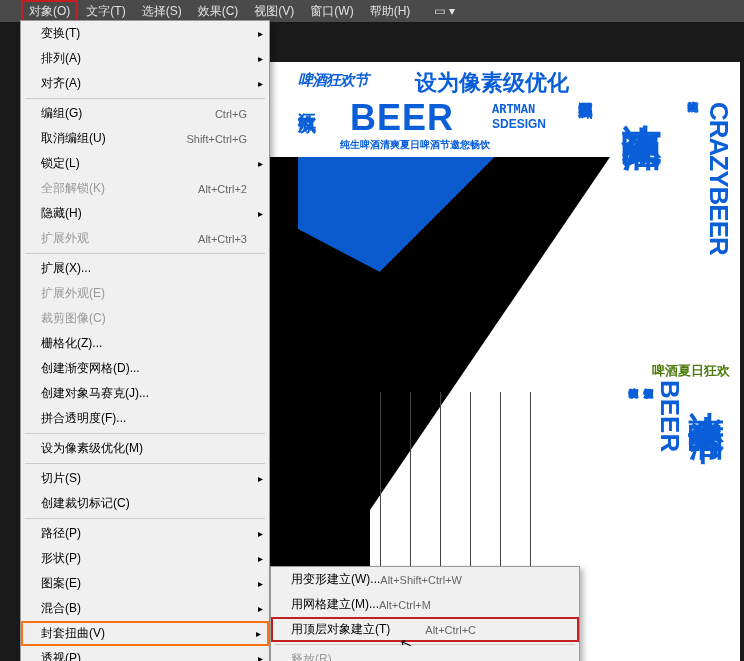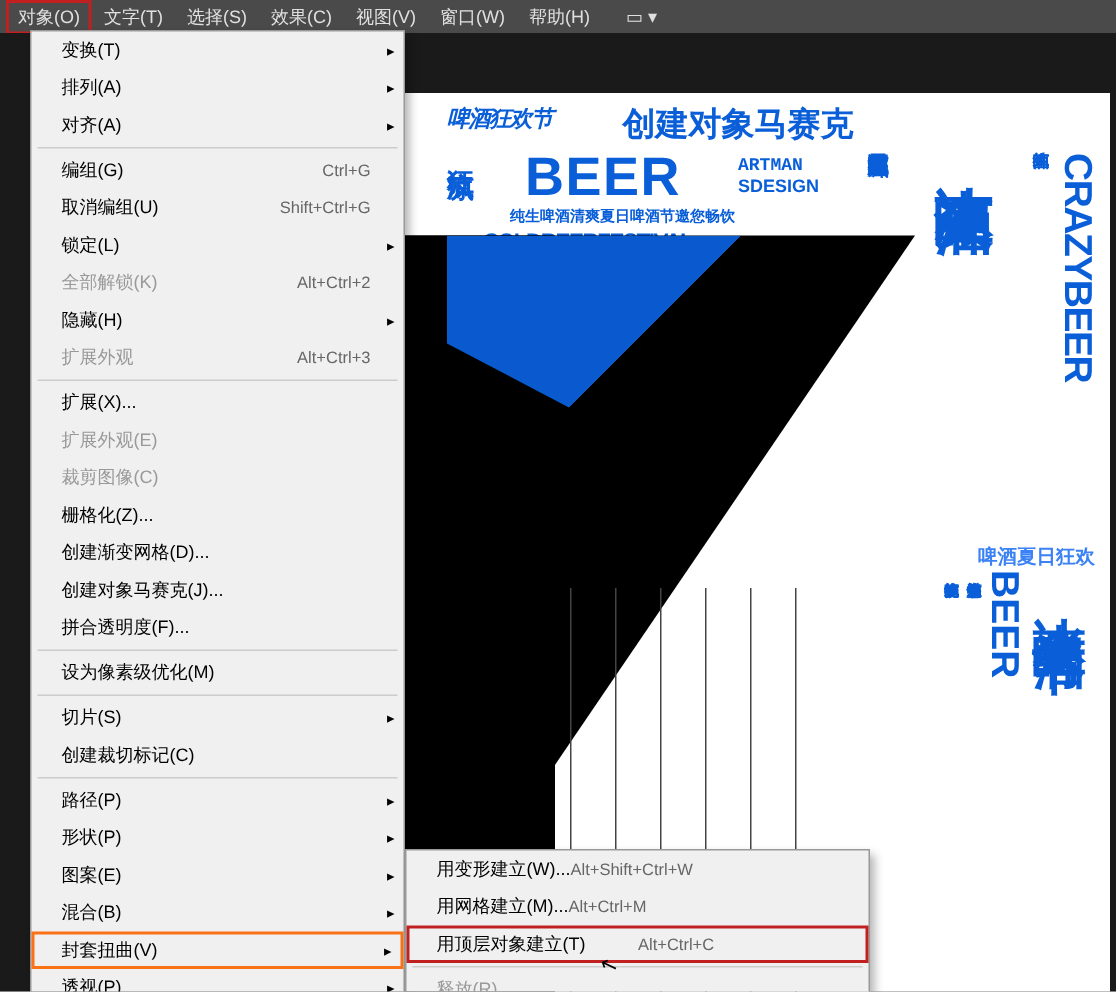--- a/index.html
+++ b/index.html
@@ -12,20 +12,21 @@
       color: #e0e0e0;
       overflow: hidden;
       position: relative;
     }
     .menubar {
       display: flex;
       align-items: center;
       height: 22px;
       background: #4a4a4a;
       padding-left: 4px;
+      margin-left: 17px;
     }
     .menu-item {
       padding: 3px 8px;
       color: #e0e0e0;
       cursor: pointer;
     }
     .menu-item.active {
       border: 2px solid #c02020;
       padding: 1px 6px;
     }
@@ -69,21 +70,21 @@
       position: absolute;
       color: #0a5fd9;
       font-weight: bold;
       writing-mode: vertical-rl;
       text-orientation: mixed;
     }
     .right2 { top: 30px; right: 145px; font-size: 14px; }
     .right3 { top: 30px; right: 70px; font-size: 40px; letter-spacing: 2px;}
     .crazy { top: 40px; right: 6px; font-size: 26px; font-family: Arial; letter-spacing: -1px; }
     .right-small { top: 30px; right: 40px; font-size: 11px; }
-    .lower-horiz { top: 300px; right: 10px; font-size: 13px; color: #3b82f6; font-weight: bold; position: absolute;}
+    .lower-horiz { top: 300px; right: 10px; font-size: 13px; color: #4d7c0f; font-weight: bold; position: absolute;}
     .lower-big { top: 320px; right: 10px; writing-mode: vertical-rl; font-size: 36px; color: #0a5fd9; font-weight: bold; position: absolute; letter-spacing: 4px;}
     .lower-beer { top: 318px; right: 55px; writing-mode: vertical-rl; font-size: 26px; color: #0a5fd9; font-weight: bold; position: absolute; font-family: Arial;}
     .lower-small1 { top: 318px; right: 85px; writing-mode: vertical-rl; font-size: 10px; color: #0a5fd9; font-weight: bold; position: absolute;}
     .lower-small2 { top: 318px; right: 100px; writing-mode: vertical-rl; font-size: 10px; color: #0a5fd9; font-weight: bold; position: absolute;}
     .lower-right2 { top: 318px; right: -30px; font-size: 12px; writing-mode: vertical-rl; color: #0a5fd9; font-weight: bold; position: absolute;}
 
     .black-triangle {
       position: absolute;
       left: 0;
       top: 95px;
@@ -196,21 +197,21 @@
   <div class="menu-item">效果(C)</div>
   <div class="menu-item">视图(V)</div>
   <div class="menu-item">窗口(W)</div>
   <div class="menu-item">帮助(H)</div>
   <div class="layout-icon">▭ ▾</div>
 </div>
 
 <div class="canvas-area">
   <div class="artwork">
     <div class="beer-text title1">啤酒狂欢节</div>
-    <div class="beer-text title2">创建对象马赛克</div>
+    <div class="beer-text title2">设为像素级优化</div>
     <div class="beer-text beer-big">BEER</div>
     <div class="beer-text artman">ARTMAN</div>
     <div class="beer-text sdesign">SDESIGN</div>
     <div class="beer-text left-vert">疯凉狂</div>
     <div class="beer-text small-line">纯生啤酒清爽夏日啤酒节邀您畅饮</div>
     <div class="beer-text coldbeer">COLDBEERFESTIVAL</div>
     <div class="vert-block right3">冰爽啤酒</div>
     <div class="vert-block right2">冰爽夏日疯狂啤酒邀您喝</div>
     <div class="vert-block crazy">CRAZYBEER</div>
     <div class="vert-block right-small">纯生啤酒</div>

